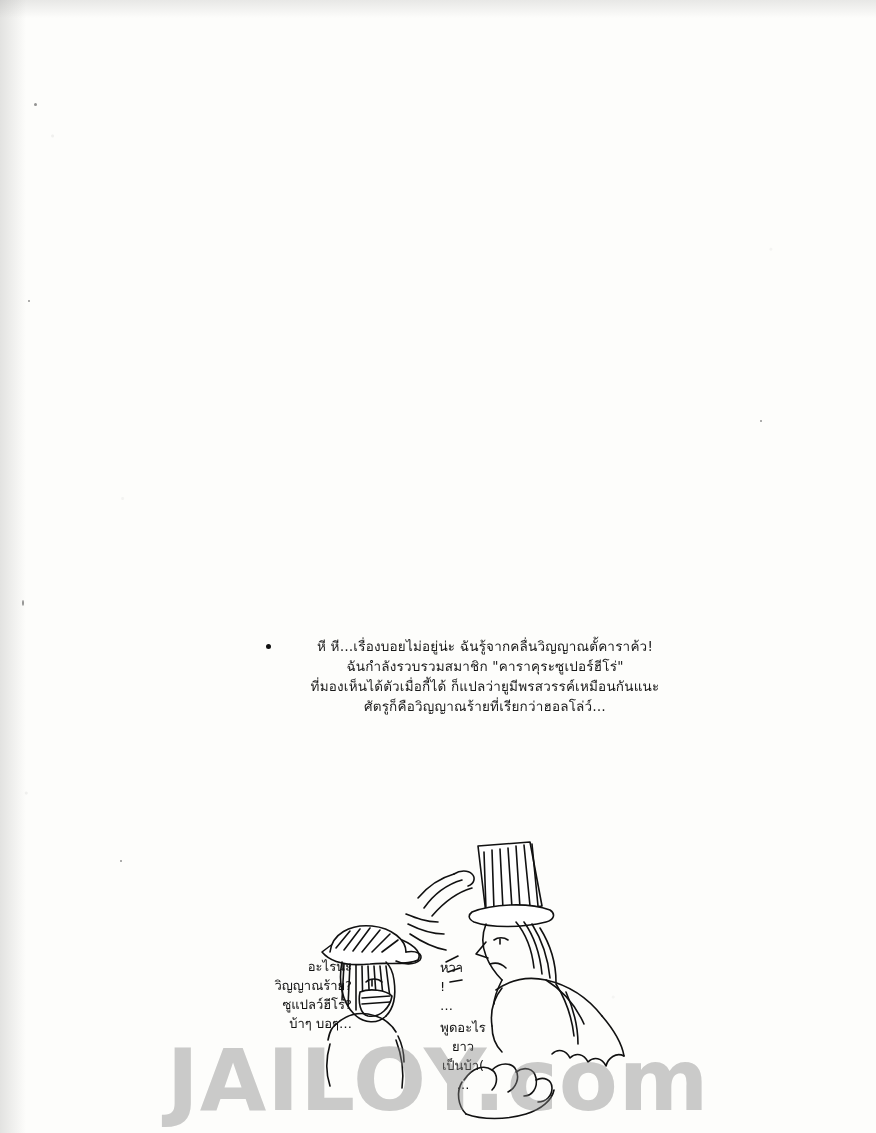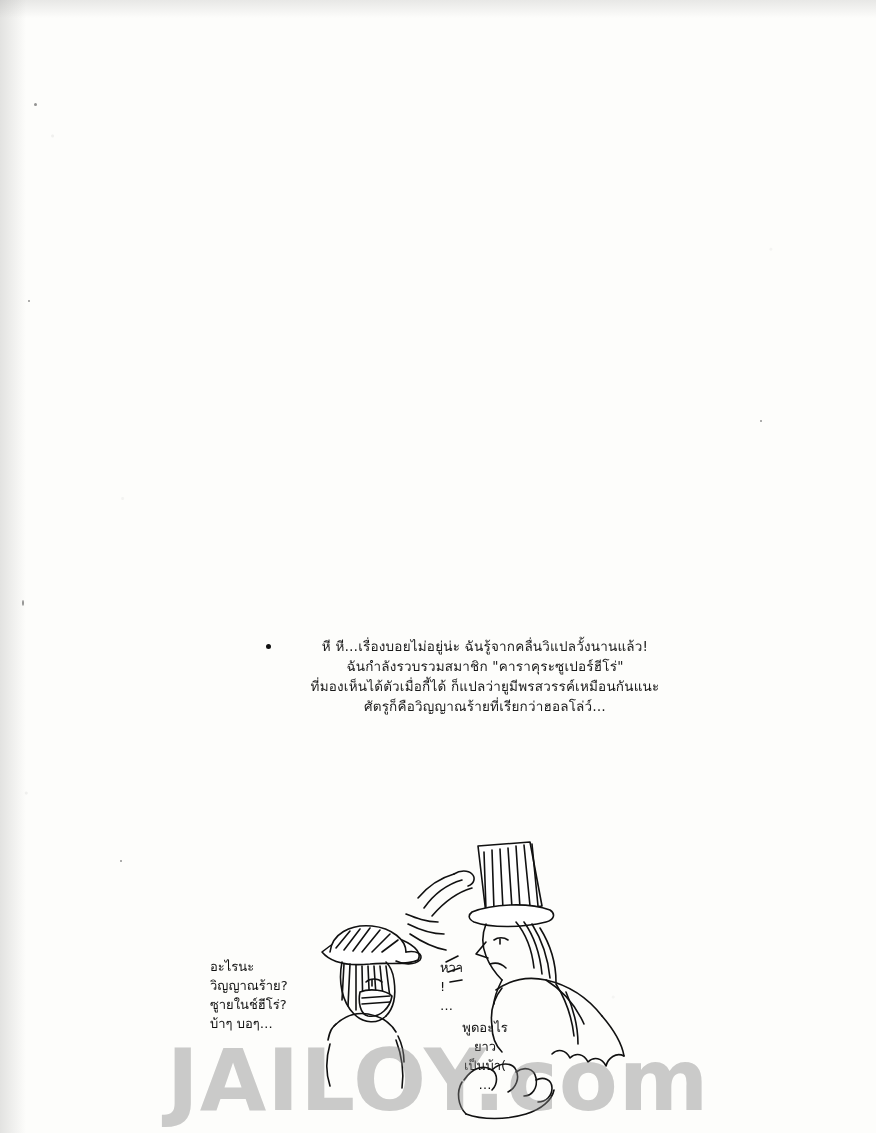--- a/index.html
+++ b/index.html
@@ -76,23 +76,23 @@
   }
 
   
   .dialogue {
     position: absolute;
     color: #111;
     font-size: 13px;
     line-height: 19px;
     font-family: "DejaVu Sans", sans-serif;
   }
-  .dlg-left  { left: 210px; top: 957px; width: 130px; text-align: left; }
+  .dlg-left  { left: 222px; top: 957px; width: 130px; text-align: right; }
   .dlg-mid   { left: 440px; top: 958px; width: 40px;  text-align: left; }
-  .dlg-mid2  { left: 440px; top: 1018px; width: 90px; text-align: center; }
+  .dlg-mid2  { left: 418px; top: 1018px; width: 90px; text-align: center; }
 
   
   .art {
     position: absolute;
     left: 210px;
     top: 830px;
     width: 500px;
     height: 290px;
   }
 
@@ -122,21 +122,21 @@
   <div class="grain"></div>
 
   <div class="speck" style="left:34px;  top:103px; width:3px; height:3px;"></div>
   <div class="speck" style="left:28px;  top:300px; width:2px; height:2px;"></div>
   <div class="speck" style="left:22px;  top:600px; width:2px; height:6px;"></div>
   <div class="speck" style="left:120px; top:860px; width:2px; height:2px;"></div>
   <div class="speck" style="left:760px; top:420px; width:2px; height:2px;"></div>
 
   <div class="narration">
     <div class="bullet"></div>
-    <div class="line">หี หี…เรื่องบอยไม่อยู่น่ะ ฉันรู้จากคลื่นวิแปลวั้งนานแล้ว!</div>
+    <div class="line">หี หี…เรื่องบอยไม่อยู่น่ะ ฉันรู้จากคลื่นวิญญาณตั้คาราค้ว!</div>
     <div class="line">ฉันกำลังรวบรวมสมาชิก "คาราคุระซูเปอร์ฮีโร่"</div>
     <div class="line">ที่มองเห็นได้ตัวเมื่อกี้ได้ ก็แปลว่ายูมีพรสวรรค์เหมือนกันแนะ</div>
     <div class="line">ศัตรูก็คือวิญญาณร้ายที่เรียกว่าฮอลโล่ว์…</div>
   </div>
 
   <div class="art">
     <svg viewBox="0 0 500 290" width="500" height="290" xmlns="http://www.w3.org/2000/svg">
       <g fill="none" stroke="#111" stroke-width="1.6" stroke-linecap="round" stroke-linejoin="round">
 
         <path d="M112 122 C132 104 168 100 192 110 C206 116 212 124 208 130 C196 136 176 132 160 134 C140 136 122 134 112 122 Z" fill="#fff"></path>
@@ -204,21 +204,21 @@
         <path d="M326 250 C334 246 342 250 342 258 C342 266 336 272 328 272"></path>
         <path d="M252 252 C246 262 248 276 256 284"></path>
         <path d="M256 284 C272 290 296 290 316 284 C332 279 342 270 344 260"></path>
       </g>
     </svg>
   </div>
 
   <div class="dialogue dlg-left">
     <div>อะไรนะ</div>
     <div>วิญญาณร้าย?</div>
-    <div>ซูายในช์ฮีโร่?</div>
+    <div>ซูแปลว์ฮีโร่?</div>
     <div>บ้าๆ บอๆ…</div>
   </div>
 
   <div class="dialogue dlg-mid">
     <div>หวา</div>
     <div>!</div>
     <div>…</div>
   </div>
 
   <div class="dialogue dlg-mid2">

